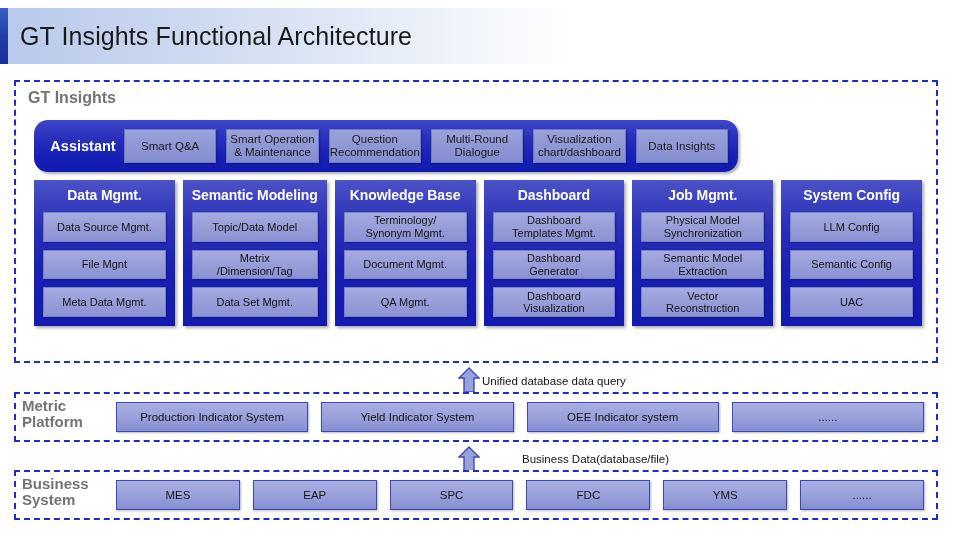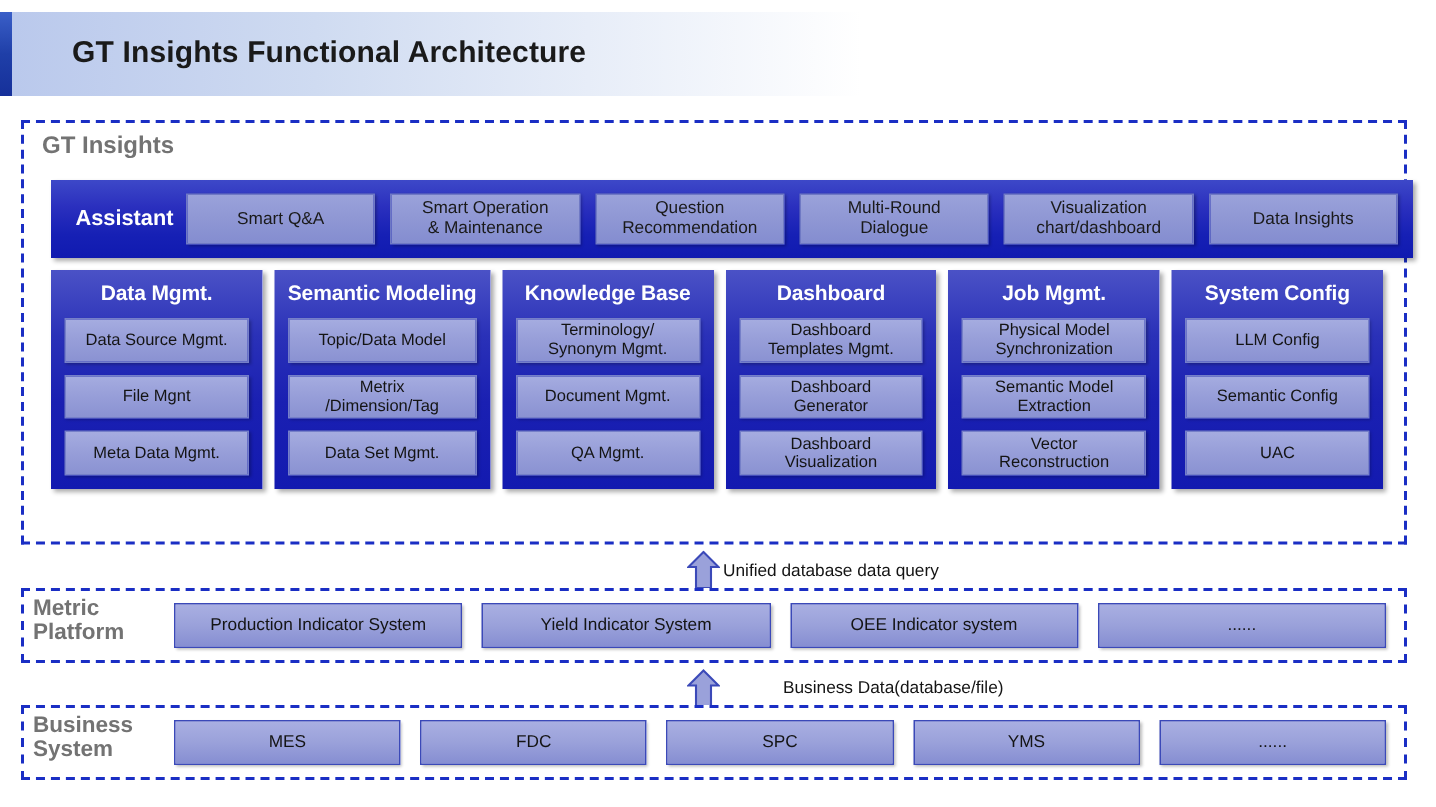--- a/index.html
+++ b/index.html
@@ -25,26 +25,25 @@
   .title-accent {
     position: absolute;
     left: 0; top: 0;
     width: 8px; height: 56px;
     background: linear-gradient(to bottom, #3a5fc8 0%, #1f3fa8 50%, #16309a 100%);
   }
   .title-text {
     position: absolute;
     left: 20px; top: 50%;
     transform: translateY(-50%);
-    font-size: 20px;
-    font-weight: bold;
+    font-size: 25px;
+    font-weight: normal;
     color: #1a1a1a;
     letter-spacing: 0.1px;
     white-space: nowrap;
-    margin-left: 28px;
   }
 
   
   .dashed-box {
     position: absolute;
     border: 2px dashed #1a2ec4;
     box-sizing: border-box;
     background: #ffffff;
   }
   #gt-insights-box { left: 14px; top: 80px; width: 924px; height: 283px; }
@@ -60,27 +59,28 @@
     white-space: pre-line;
   }
   #gt-insights-label { left: 28px; top: 89px; font-size: 16px; }
   #metric-label      { left: 22px; top: 398px; }
   #business-label    { left: 22px; top: 476px; }
 
   
   .assistant-bar {
     position: absolute;
     left: 34px; top: 120px;
-    width: 908px; height: 52px;
+    width: 704px; height: 52px;
     background: linear-gradient(to bottom, #3d48c8 0%, #2a2fbe 35%, #1620b5 70%, #101ab0 100%);
     box-shadow: 2px 2px 3px rgba(0,0,0,0.33);
     display: flex;
     align-items: center;
     padding-left: 8px;
     box-sizing: border-box;
+    border-radius: 14px;
   }
   .assistant-title {
     color: #ffffff;
     font-size: 14.5px;
     font-weight: bold;
     width: 82px;
     text-align: center;
     flex: none;
     white-space: nowrap;
   }
@@ -302,17 +302,18 @@
 <svg class="arrow-up" id="arrow-business" viewBox="0 0 22 26">
   <polygon points="11,1 21,11 16,11 16,25 6,25 6,11 1,11" fill="#9aa1da" stroke="#3b49b8" stroke-width="1.4"></polygon>
 </svg>
 <div class="arrow-caption" id="caption-business">Business Data(database/file)</div>
 
 <div class="dashed-box" id="business-box"></div>
 <div class="section-label" id="business-label">Business
 System</div>
 <div class="row-items" id="business-items">
     <div class="row-chip">MES</div>
+    <div class="row-chip">EAP</div>
+    <div class="row-chip">SPC</div>
     <div class="row-chip">FDC</div>
-    <div class="row-chip">SPC</div>
     <div class="row-chip">YMS</div>
     <div class="row-chip">......</div>
   </div>
 
 </body></html>

